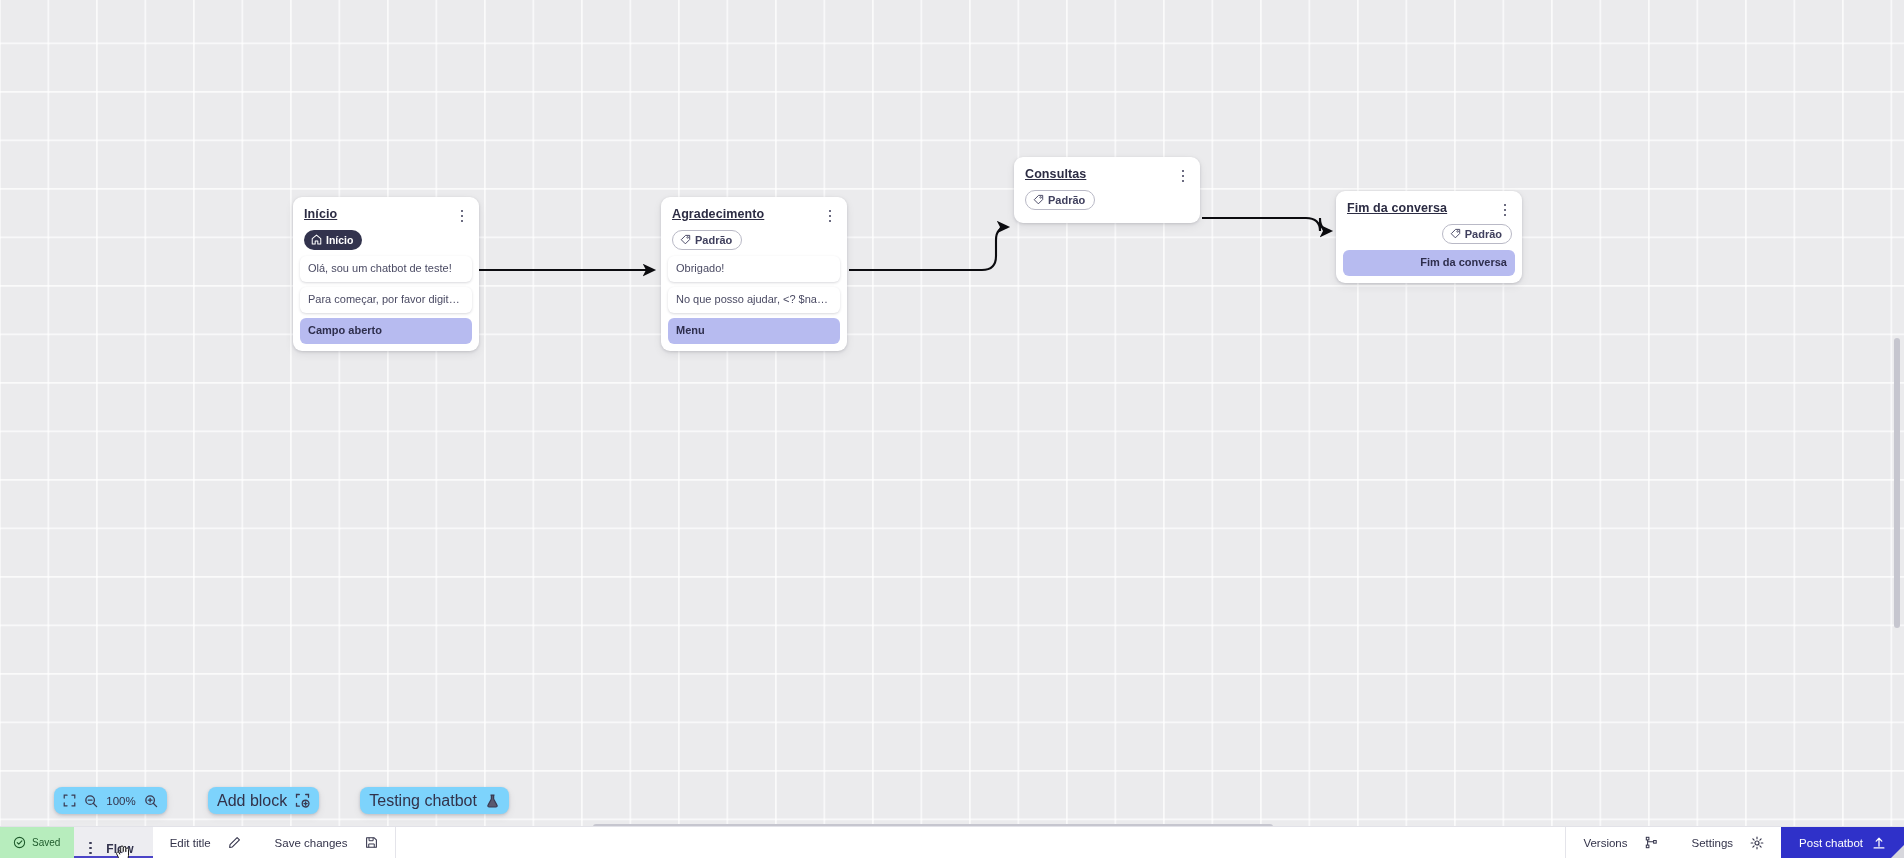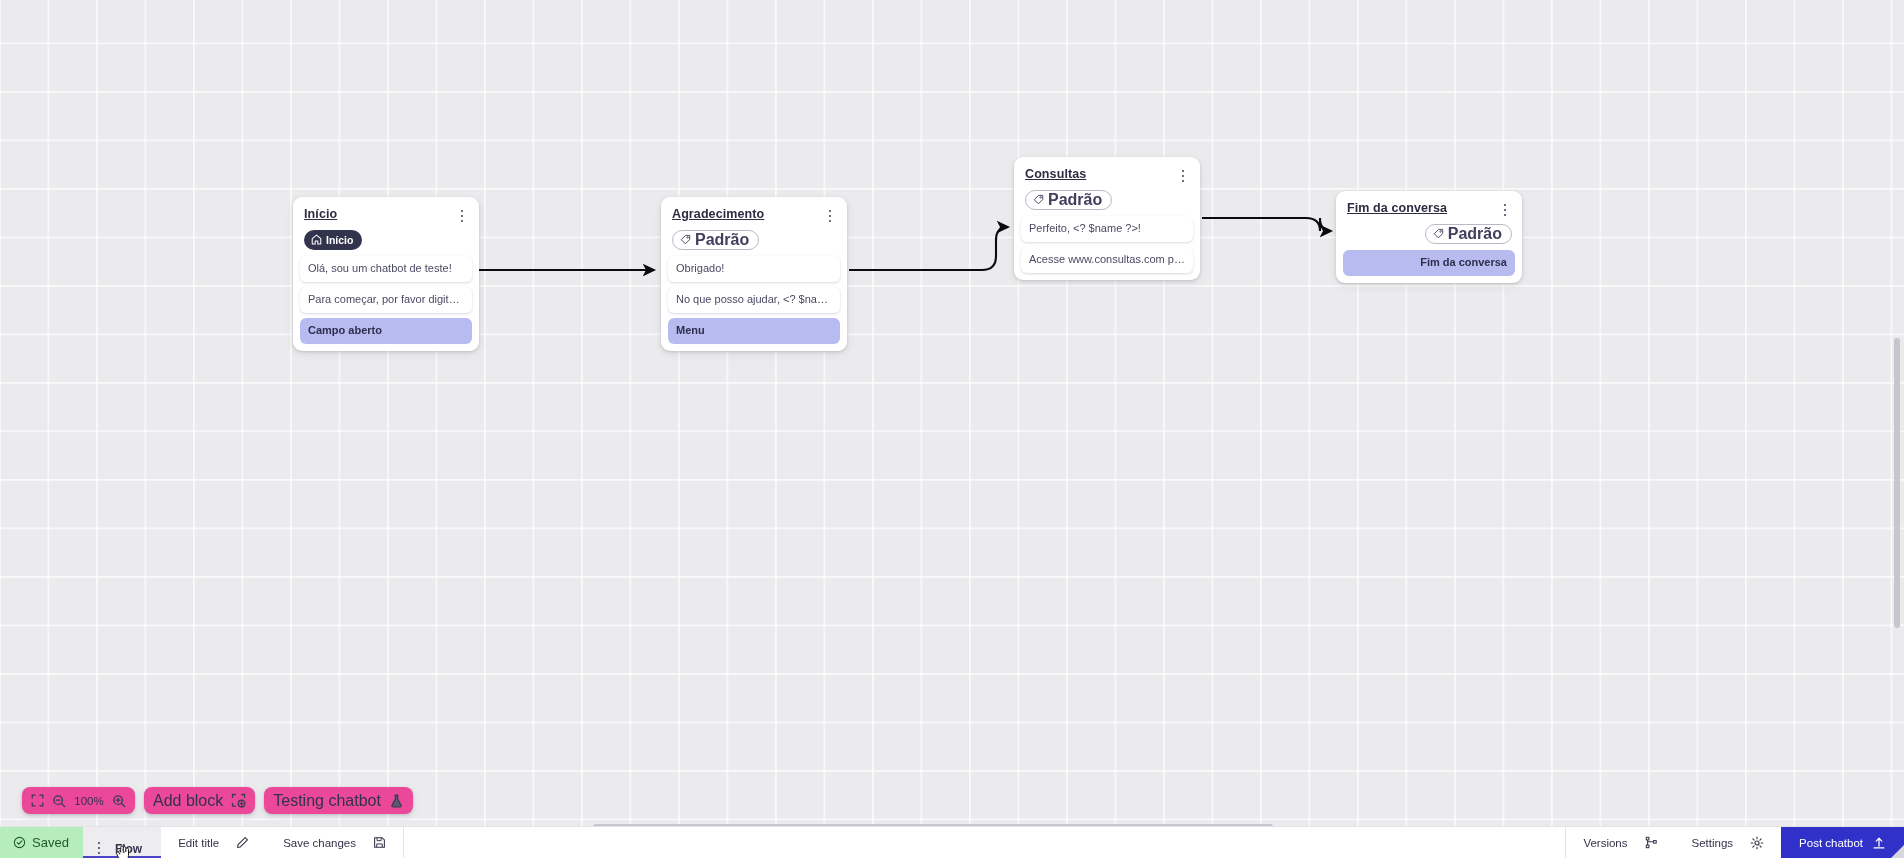--- a/index.html
+++ b/index.html
@@ -77,21 +77,21 @@
     border-radius: 11px;
     padding: 3.5px 9px 4px 7px;
     line-height: 12px;
   }
   .badge-tag {
     display: inline-flex;
     align-items: center;
     gap: 4px;
     background: #ffffff;
     color: #40405e;
-    font-size: 16px;
+    font-size: 11px;
     font-weight: 700;
     border: 1.2px solid #b9b9c6;
     border-radius: 11px;
     padding: 2.5px 9px 3px 7px;
     line-height: 12px;
   }
 
   .rows { padding: 0 7px; display: flex; flex-direction: column; gap: 5px; }
   .row {
     background: #ffffff;
@@ -117,31 +117,32 @@
   #toolbar {
     position: absolute;
     left: 22px;
     bottom: 44px;
     display: flex;
     gap: 9px;
     align-items: center;
     z-index: 6;
   }
   .tb-group {
-    background: #ec4899;
+    background: #7dd3fc;
     border-radius: 8px;
     box-shadow: 0 1px 3px rgba(25,25,45,.18), 0 3px 9px rgba(25,25,45,.07);
     height: 27px;
     display: flex;
     align-items: center;
     padding: 0 9px;
     gap: 8px;
     font-size: 11.5px;
     color: #3a3a52;
     cursor: pointer;
+    margin-left: 32px;
   }
   .tb-label { font-size: 16px; color: #32324a; font-weight: 400; }
   .zoom-val { font-size: 11.5px; color: #32324a; min-width: 30px; text-align: center; }
 
   
   #hscroll {
     position: absolute;
     left: 0; bottom: 26px;
     width: 1904px; height: 10px;
     z-index: 5;
@@ -180,21 +181,21 @@
   }
   .bb-left { display: flex; align-items: stretch; }
   .bb-right { display: flex; align-items: stretch; margin-left: auto; }
 
   .saved-chip {
     display: flex;
     align-items: center;
     gap: 6px;
     background: #b7edbd;
     color: #1f5b2c;
-    font-size: 13px;
+    font-size: 10px;
     padding: 0 14px 0 13px;
     font-weight: 400;
   }
   .tab-flow {
     display: flex;
     align-items: flex-end;
     gap: 9px;
     background: #ededf1;
     border-bottom: 2px solid #4b44c7;
     padding: 0 19px 0 9px;
@@ -315,24 +316,20 @@
         </span>
     </div>
     <div class="badges">
       <span class="badge-tag">
         <svg width="11" height="11" viewBox="0 0 16 16">
           <path d="M1.8 8.3 8.1 2h6v6l-6.3 6.3z" fill="none" stroke="#40405e" stroke-width="1.35" stroke-linejoin="round"></path>
           <circle cx="11.1" cy="5" r="1.15" fill="none" stroke="#40405e" stroke-width="1.2"></circle>
         </svg>
         <span>Padrão</span>
       </span>
-    </div>
-    <div class="rows">
-      <div class="row">Perfeito, &lt;? $name ?&gt;!</div>
-      <div class="row">Acesse www.consultas.com par...</div>
     </div>
   </div>
 
   <div class="node" style="left:1336px; top:191px;text-align:right;">
     <div class="node-head">
       <span class="node-title">Fim da conversa</span>
       <span class="kebab">
           <i></i>
           <i></i>
           <i></i>

